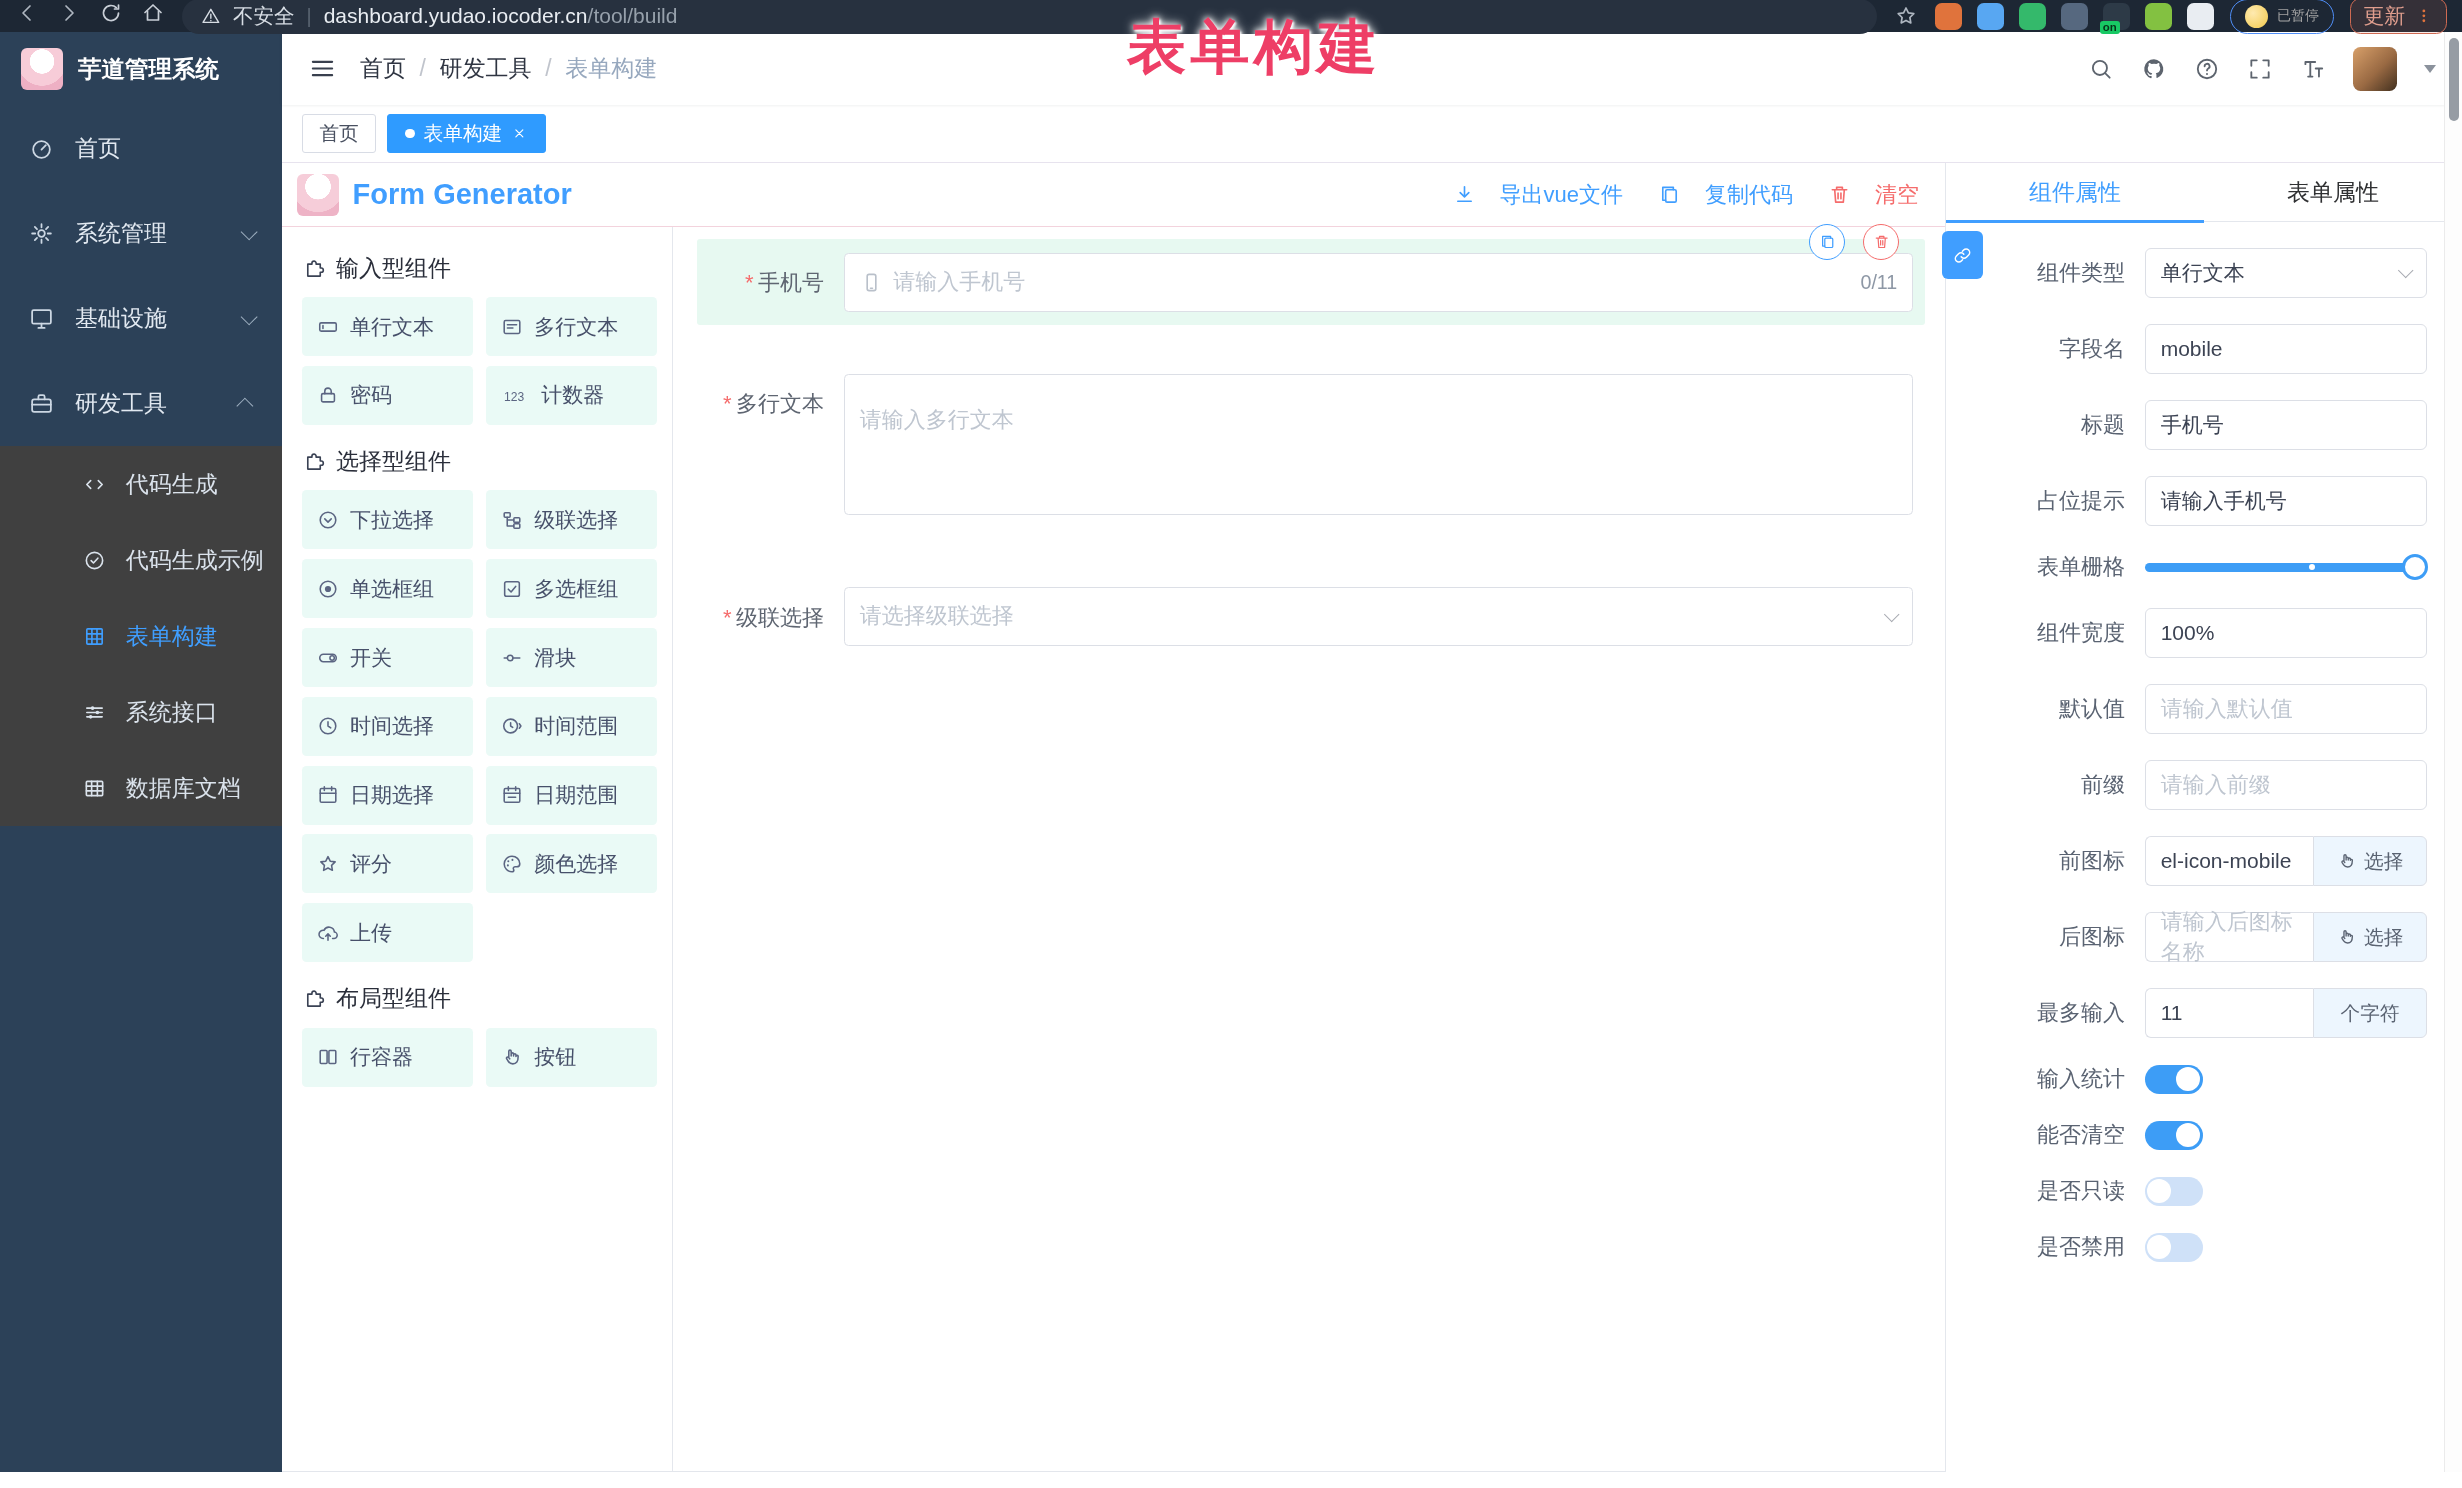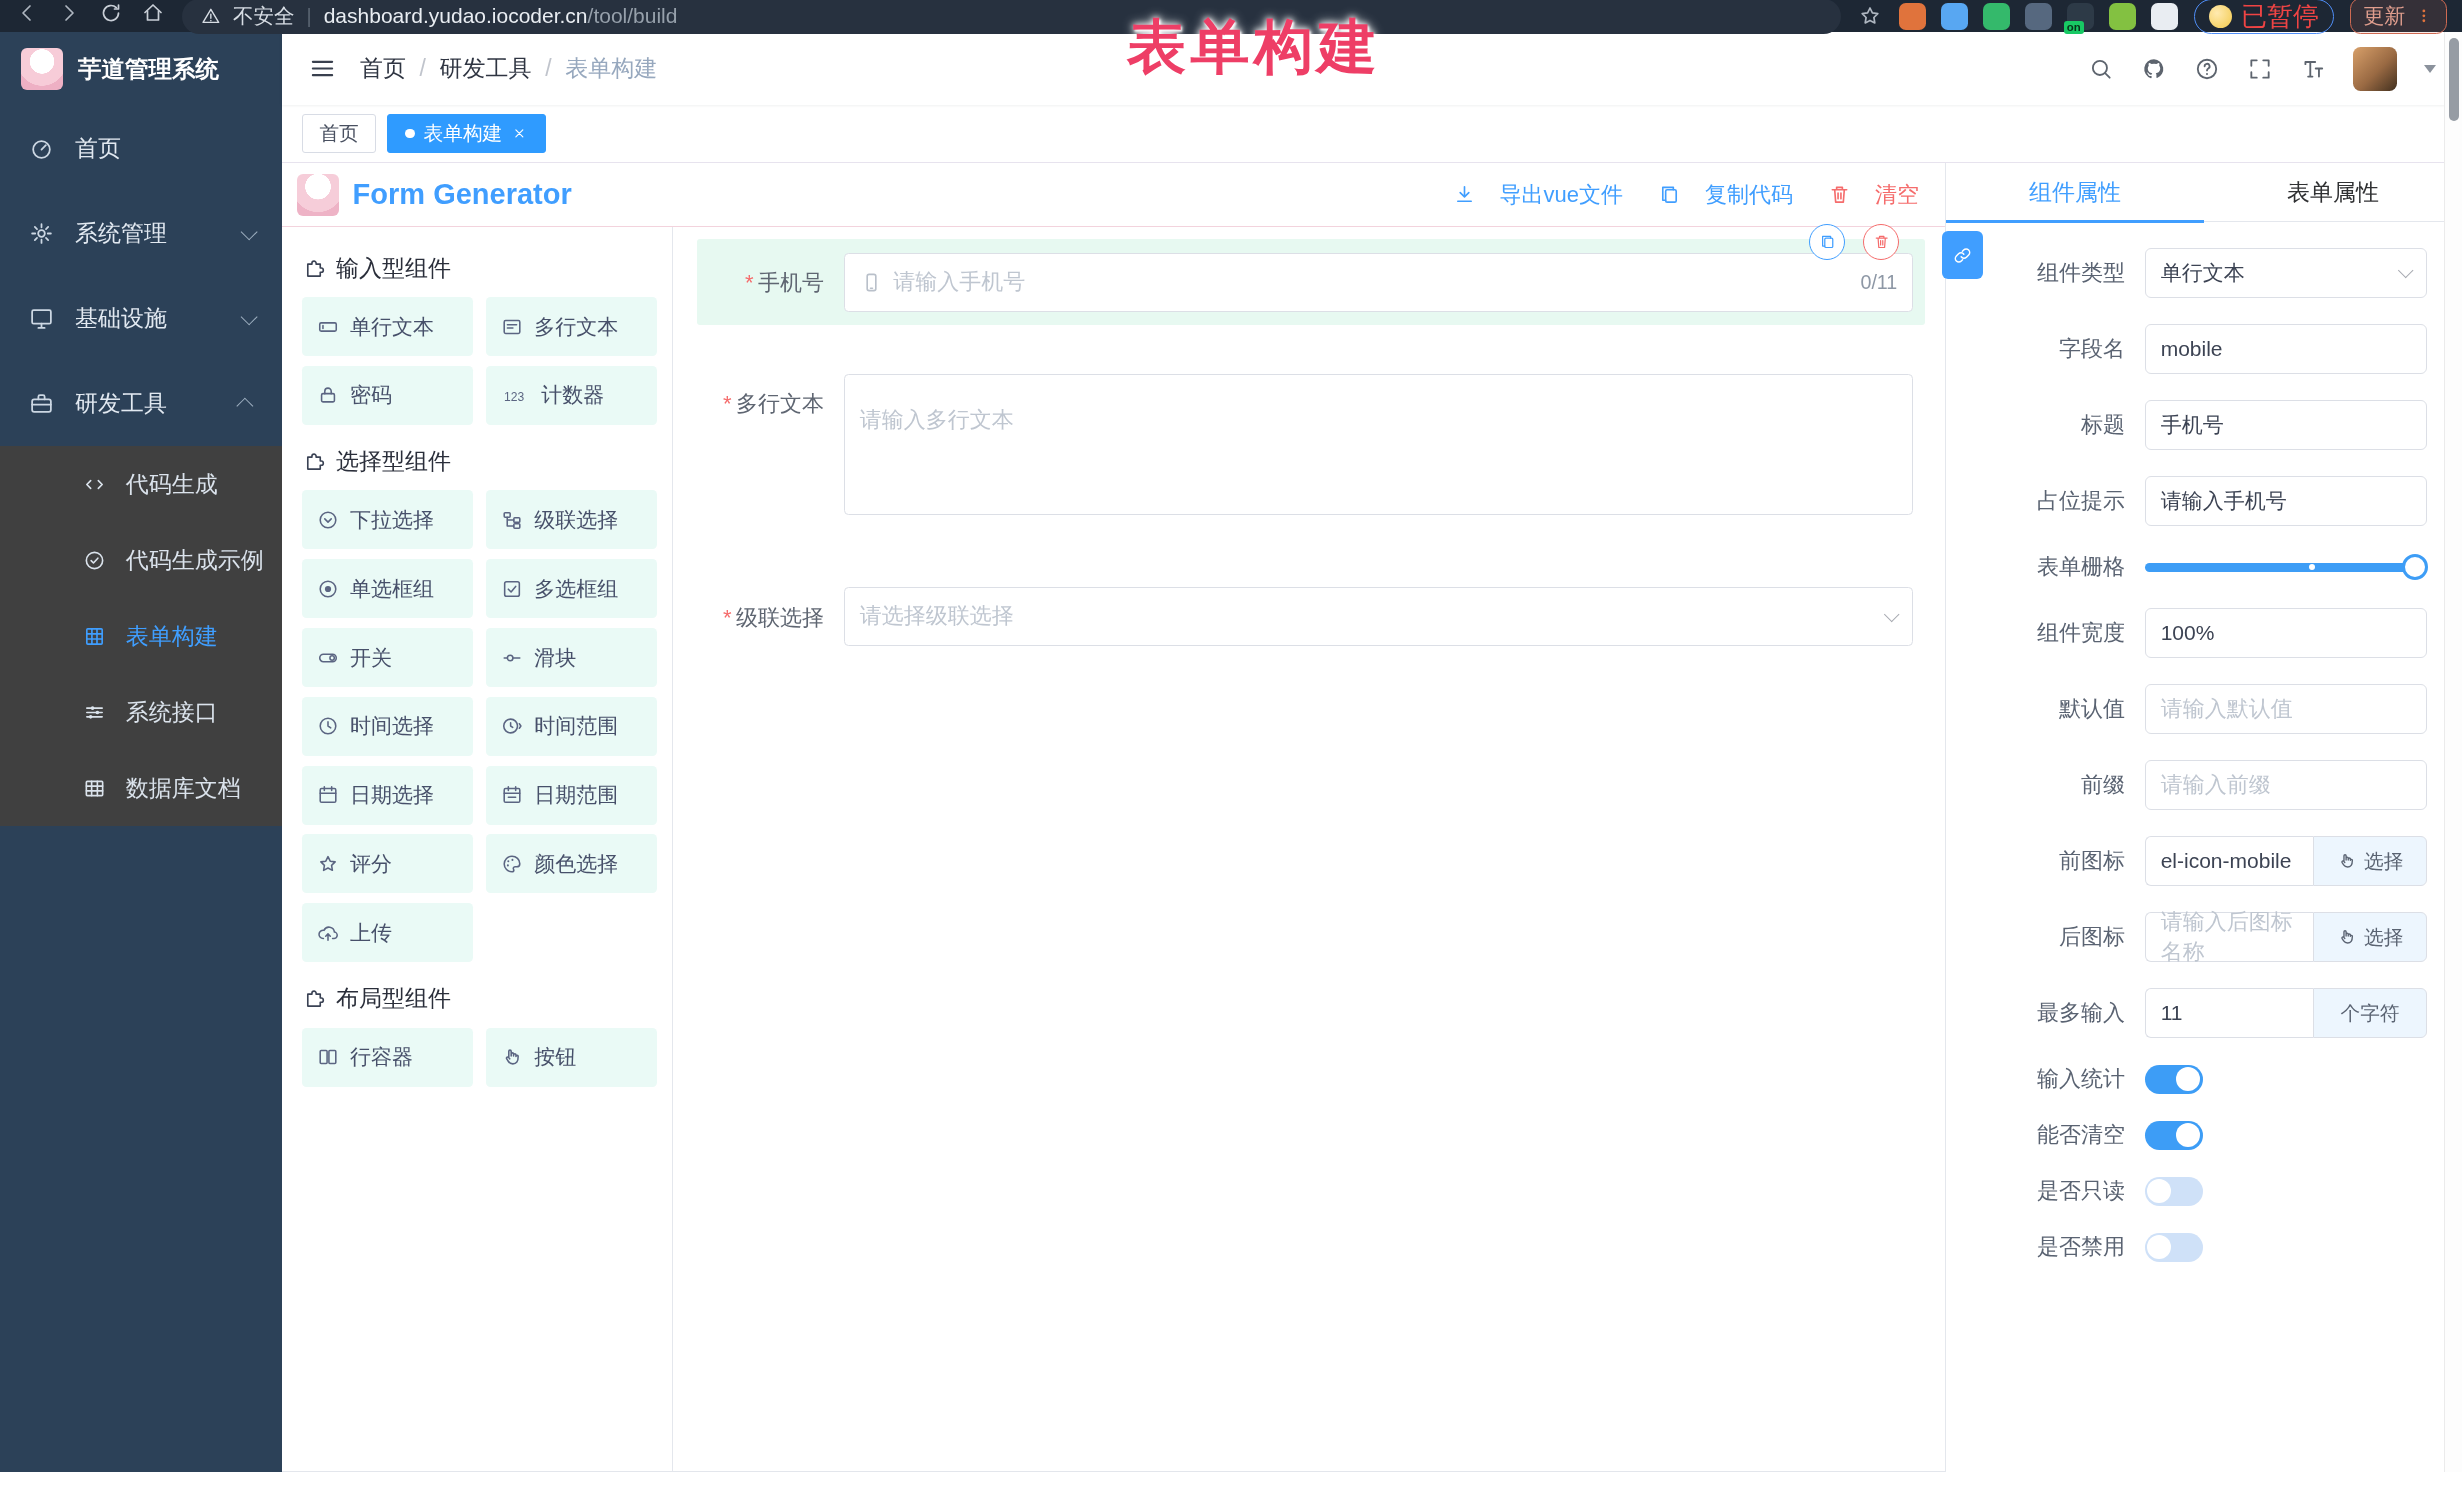--- a/index.html
+++ b/index.html
@@ -14,21 +14,21 @@
   .url-pill{flex:1;height:35px;background:#27313f;border-radius:17.4px;display:flex;align-items:center;padding:0 19.7px;gap:12px;min-width:0}
   .warn{color:#d7dde4;font-size:19.7px}
   .sec-label{color:#d7dde4;font-size:20.5px;white-space:nowrap}
   .pill-div{color:#5b6troke673;color:#5b6673;font-size:19.7px}
   .url{font-size:21px;white-space:nowrap;overflow:hidden}
   .url .host{color:#e9edf2}
   .url .path{color:#96a0ab}
   .ext-zone{display:flex;align-items:center;gap:15px}
   .ext-sq{width:27px;height:27px;border-radius:6.8px;position:relative;cursor:pointer}
   .ext-sq .onbadge{position:absolute;left:-3px;bottom:-4.5px;background:#18c964;color:#06341a;font-size:11.4px;font-weight:bold;border-radius:3px;padding:0.8px 3px;line-height:1}
-  .badge-paused{height:35px;border:1.5px solid #4f8ef7;border-radius:17.4px;display:flex;align-items:center;gap:9px;padding:0 13.6px;color:#ef4444;font-size:26px;cursor:pointer}
+  .badge-paused{height:35px;border:1.5px solid #4f8ef7;border-radius:17.4px;display:flex;align-items:center;gap:9px;padding:0 13.6px;color:#a3a3a3;font-size:14px;cursor:pointer}
   .emoji{width:23px;height:23px;border-radius:50%;background:radial-gradient(circle at 35% 35%,#ffeab0,#f2c94c)}
   .badge-update{height:36px;border:1.5px solid #cf6a52;border-radius:10.6px;display:flex;align-items:center;gap:9px;padding:0 12px;color:#df9d8d;font-size:21px;background:rgba(207,106,82,.14);cursor:pointer}
   .badge-update .ic{color:#e0733c;font-size:19.7px}
 
   .overlay-title{position:absolute;left:1127px;top:7.6px;z-index:9;font-size:59px;font-weight:bold;letter-spacing:4.5px;color:#ee3e66;
     text-shadow:0 0 6px #fff,0 0 12px #fff,1.5px 1.5px 2.3px rgba(255,255,255,.95);pointer-events:none}
 
   
   .app{display:flex;height:1440px;position:relative}
   .sidebar{width:282px;flex-shrink:0;background:#2c4158;display:flex;flex-direction:column}

